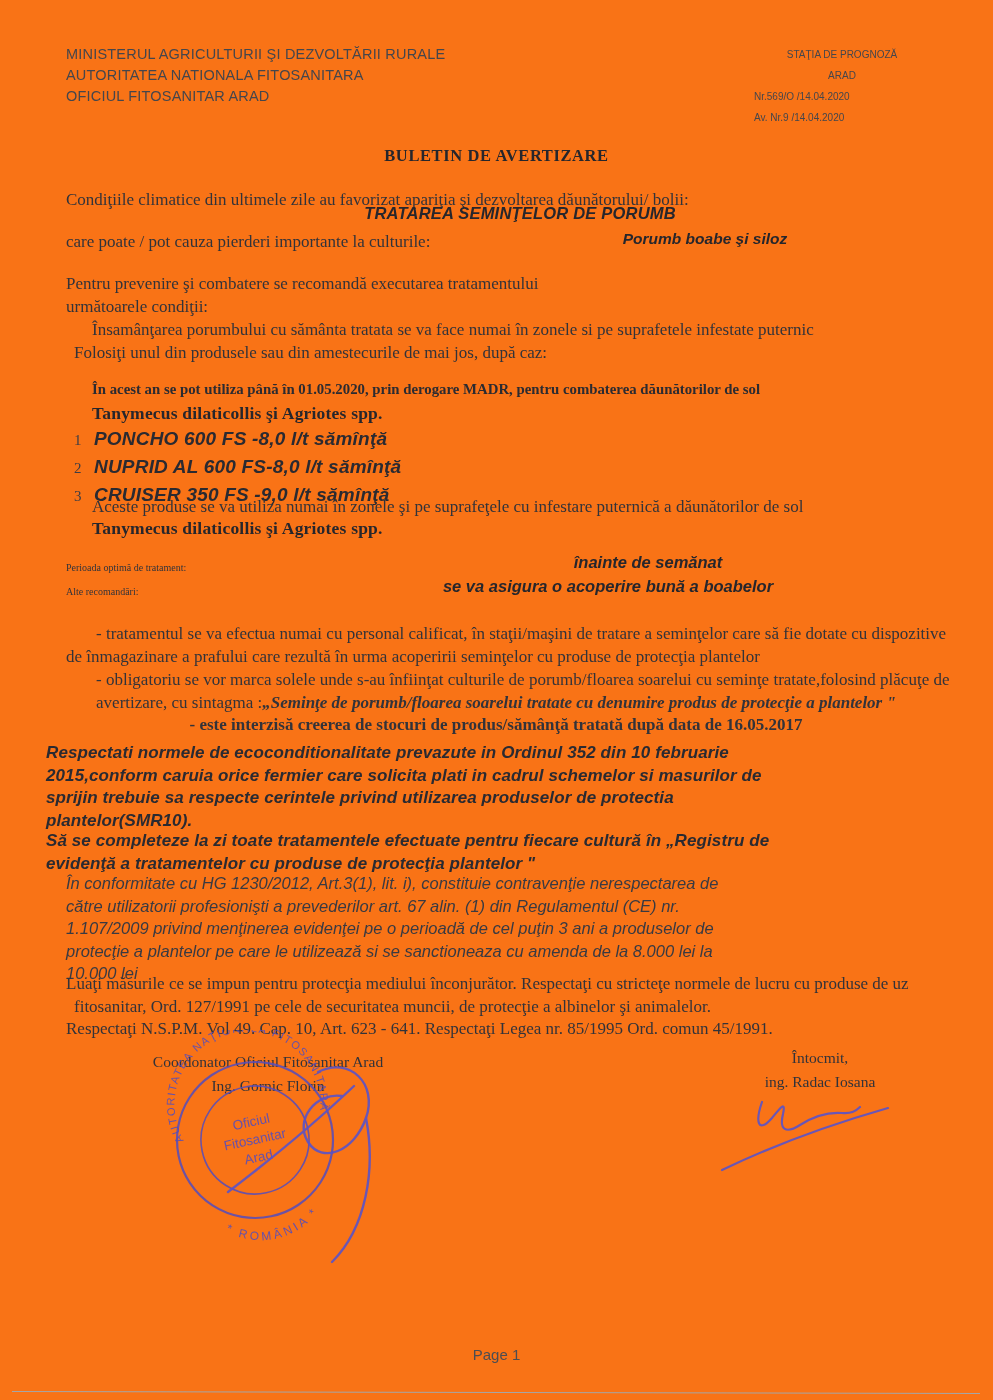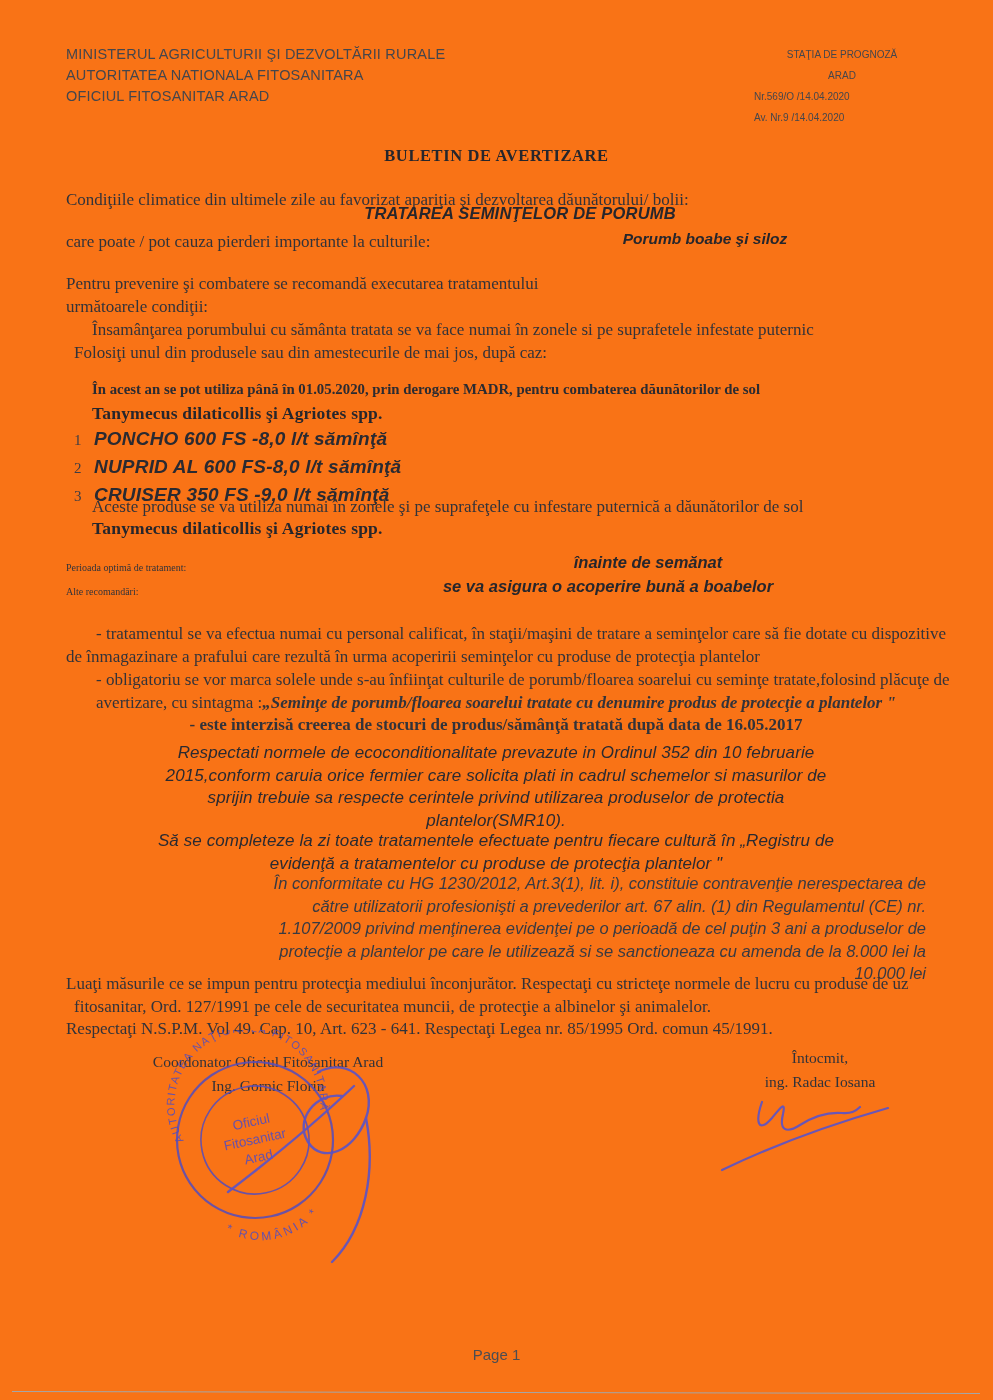--- a/index.html
+++ b/index.html
@@ -102,28 +102,28 @@
 
   .note-quote {
     font-family: "Liberation Serif", serif;
     font-weight: bold; font-style: italic;
   }
   .note-bold-center {
     font-weight: bold; text-align: center;
   }
 
   .eco-line {
-    width: 100%; text-align: center;
-    font-family: "Liberation Sans", sans-serif;
-    font-weight: normal; font-style: italic;
+    width: 100%; 
+    font-family: "Liberation Sans", sans-serif;
+    font-weight: bold; font-style: italic;
     font-size: 17px; line-height: 22.5px;
     color: #2a2a31; letter-spacing: .1px;
   }
   .eco-light-line {
-    width: 100%; text-align: right;
+    width: 100%; text-align: left;
     font-family: "Liberation Sans", sans-serif;
     font-style: italic; font-weight: normal;
     font-size: 16.5px; line-height: 22.5px;
     color: #393a42;
   }
 
   .sig-title { font-size: 15.5px; line-height: 24px; color: #32333a; text-align: center; }
 
   .page-num {
     left: 0; top: 1346px; width: 100%;

